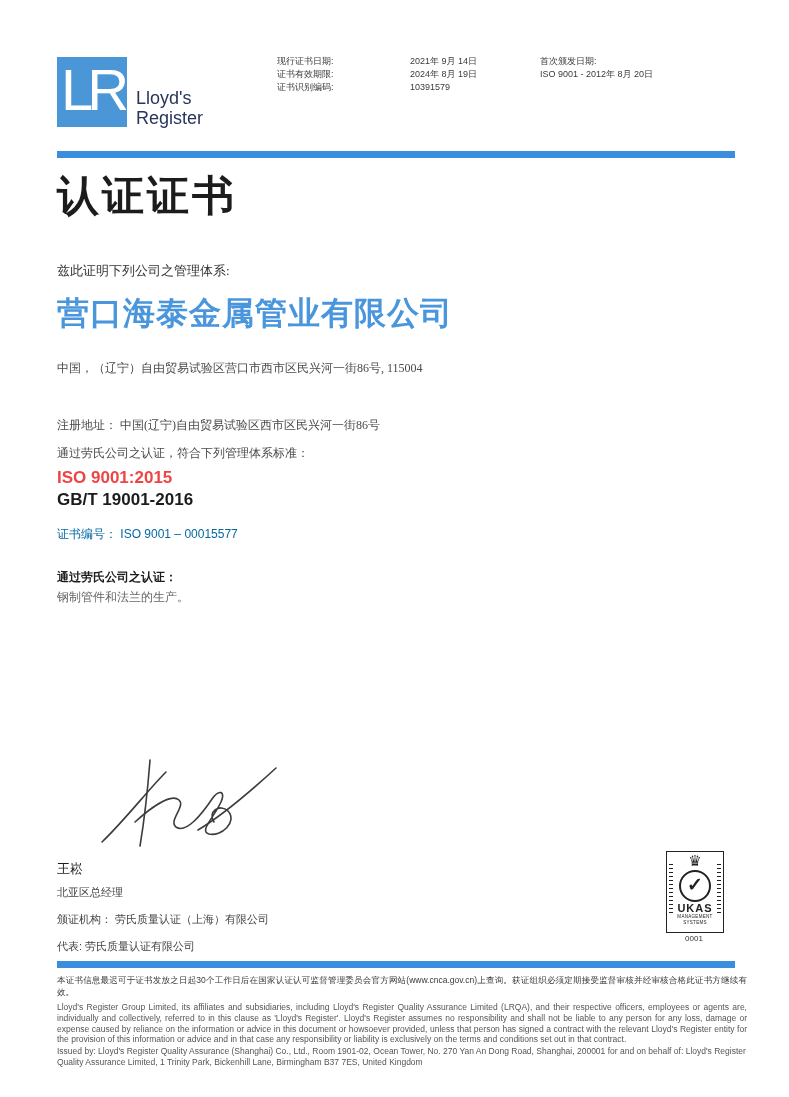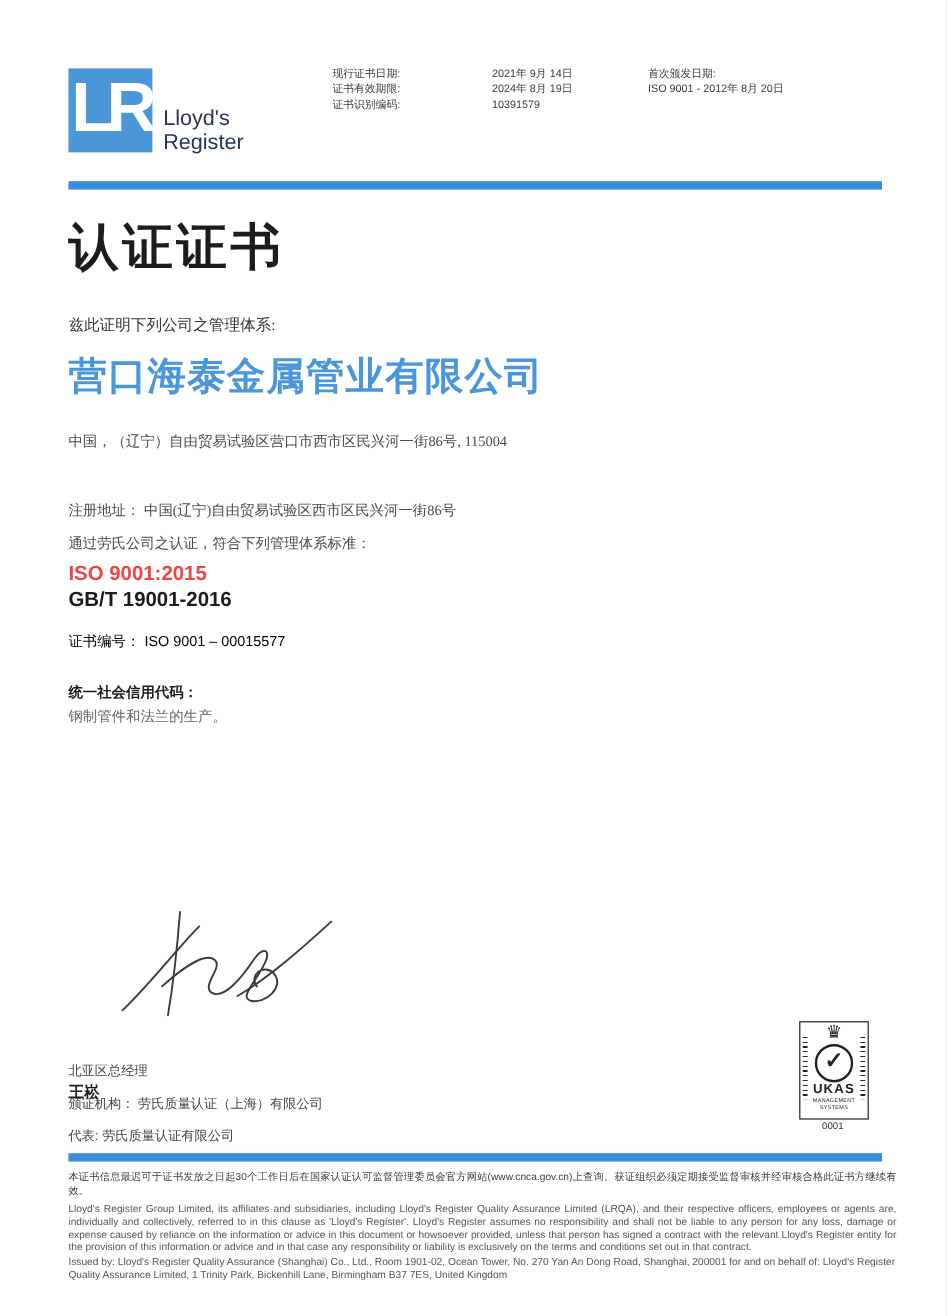--- a/index.html
+++ b/index.html
@@ -13,21 +13,21 @@
     overflow:hidden;
     box-shadow:0 0 6px rgba(0,0,0,.25);
   }
   .abs{position:absolute;}
 
   
   .lr-logo-box{
     left:57px;top:57px;width:70px;height:70px;
     background:#4a96d6;color:#fff;
     font-family:"Liberation Sans",sans-serif;
-    font-size:58px;font-weight:bold;line-height:66px;
+    font-size:58px;font-weight:normal;line-height:66px;
     text-align:center;letter-spacing:-6px;
   }
   .lr-brand{
     left:136px;top:88px;
     font-size:18px;line-height:20px;color:#27355a;
     font-family:"Liberation Sans",sans-serif;
   }
   .meta-row{font-size:9px;line-height:13px;color:#3a3a3a;}
   .meta-labels{left:277px;top:55px;}
   .meta-values{left:410px;top:55px;}
@@ -35,41 +35,41 @@
 
   
   .blue-band{left:57px;width:678px;height:7px;background:#3a8ede;}
   .band-top{top:151px;}
   .band-bottom{top:961px;}
 
   
   .doc-title{
     left:57px;top:168px;
     font-family:"Liberation Serif",serif;
-    font-size:42px;font-weight:bold;color:#1c1c1c;letter-spacing:3px;margin-top:10px;
+    font-size:42px;font-weight:bold;color:#1c1c1c;letter-spacing:3px;
   }
   .certify-line{left:57px;top:262px;font-family:"Liberation Serif",serif;font-size:13px;color:#333;}
   .company-name{
     left:57px;top:292px;
     font-family:"Liberation Serif",serif;
     font-size:32px;font-weight:bold;color:#4a96dd;letter-spacing:1px;
   }
   .addr1{left:57px;top:360px;font-family:"Liberation Serif",serif;font-size:12px;color:#4a4a4a;}
   .addr2{left:57px;top:389px;font-family:"Liberation Serif",serif;font-size:12px;color:#4a4a4a;}
   .addr3{left:57px;top:417px;font-family:"Liberation Serif",serif;font-size:12px;color:#4a4a4a;}
   .approval-line{left:57px;top:445px;font-family:"Liberation Serif",serif;font-size:12px;color:#4a4a4a;}
   .standard1{left:57px;top:468px;font-size:17px;font-weight:bold;color:#ef4444;}
   .standard2{left:57px;top:490px;font-size:17px;font-weight:bold;color:#1c1c1c;}
-  .cert-number{left:57px;top:526px;font-size:12px;color:#000000;}
+  .cert-number{left:57px;top:526px;font-size:12px;color:#0369a1;}
   .scope-label{left:57px;top:569px;font-size:12px;font-weight:bold;color:#1c1c1c;}
   .scope-text{left:57px;top:589px;font-size:12px;color:#666;}
 
   
   .signature-svg{left:80px;top:742px;}
-  .sig-name{left:57px;top:860px;font-size:13px;font-weight:bold;color:#1c1c1c;margin-top:41px;}
+  .sig-name{left:57px;top:860px;font-size:13px;font-weight:normal;color:#1c1c1c;}
   .sig-title{left:57px;top:885px;font-size:11px;color:#444;}
   .sig-issuer{left:57px;top:912px;font-size:11px;color:#444;}
   .sig-rep{left:57px;top:939px;font-size:11px;color:#444;}
 
   
   .ukas-box{
     left:666px;top:851px;width:56px;height:80px;
     border:1.5px solid #222;background:#fff;
     text-align:center;color:#222;
   }
@@ -133,21 +133,21 @@
   <div class="abs doc-title">认证证书</div>
 
   <div class="abs certify-line">兹此证明下列公司之管理体系:</div>
   <div class="abs company-name">营口海泰金属管业有限公司</div>
   <div class="abs addr1">中国，（辽宁）自由贸易试验区营口市西市区民兴河一街86号, 115004</div>
   <div class="abs addr3">注册地址： 中国(辽宁)自由贸易试验区西市区民兴河一街86号</div>
   <div class="abs approval-line">通过劳氏公司之认证，符合下列管理体系标准：</div>
   <div class="abs standard1">ISO 9001:2015</div>
   <div class="abs standard2">GB/T 19001-2016</div>
   <div class="abs cert-number">证书编号： ISO 9001 – 00015577</div>
-  <div class="abs scope-label">统一社会信用代码：</div>
+  <div class="abs scope-label">通过劳氏公司之认证：</div>
   <div class="abs scope-text">钢制管件和法兰的生产。</div>
 
   <svg class="abs signature-svg" width="210" height="115" viewBox="0 0 210 115">
     <g fill="none" stroke="#3c3c3c" stroke-width="1.6" stroke-linecap="round">
       <path d="M22,100 C45,78 68,48 86,30"></path>
       <path d="M70,18 C68,44 64,80 60,104"></path>
       <path d="M55,80 C75,62 92,52 99,58 C106,64 88,79 96,85 C106,92 122,72 132,57 C139,47 146,49 141,60 C133,77 119,89 129,92 C141,95 158,80 148,69 C140,61 127,70 134,80"></path>
       <path d="M118,88 C145,72 172,48 196,26"></path>
     </g>
   </svg>

